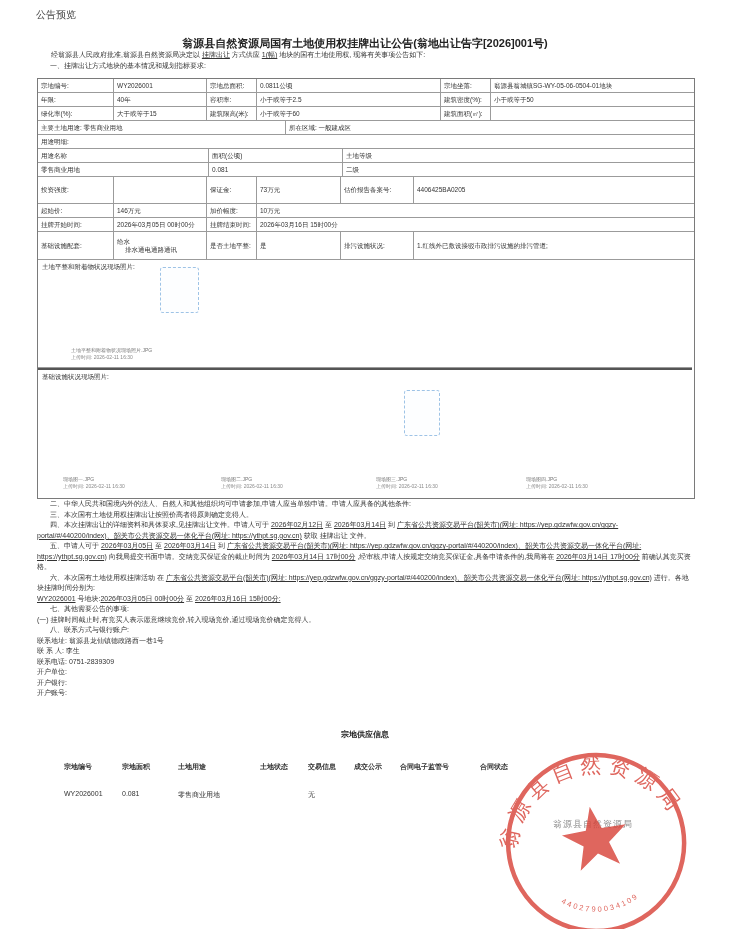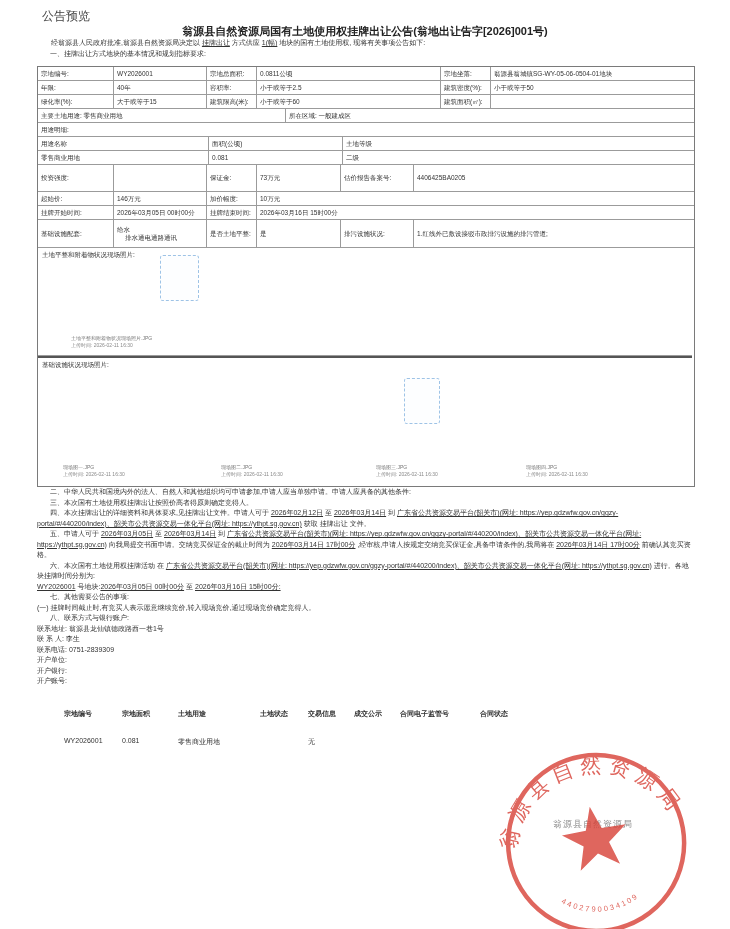--- a/index.html
+++ b/index.html
@@ -1,22 +1,22 @@
 <!DOCTYPE html>
 <html><head>
 <meta charset="utf-8">
 <style>
   html,body{margin:0;padding:0;}
   body{
     width:730px;height:929px;position:relative;background:#ffffff;
     font-family:"Liberation Sans","DejaVu Sans",sans-serif;color:#333;
     overflow:hidden;-webkit-font-smoothing:antialiased;
   }
-  .preview-label{position:absolute;left:42px;top:8px;font-size:12px;color:#444;}
-  .doc{padding:24px 37px 0 37px;}
+  .preview-label{position:absolute;left:36px;top:8px;font-size:10px;color:#444;}
+  .doc{padding:36px 37px 0 37px;}
   .doc-title{font-size:11px;font-weight:bold;text-align:center;color:#222;line-height:14px;margin:0;}
   .doc-no{font-size:7.5px;font-weight:bold;text-align:center;color:#222;margin:2px 0 0 0;}
   p.para{font-size:7px;line-height:10.5px;margin:0;color:#333;}
   .intro{margin-top:10px;text-indent:14px;}
   .sec-h{margin-top:7px;text-indent:13px;}
   u{text-decoration:underline;text-underline-offset:1px;}
   
   .ptable{margin-top:7px;width:656px;border:1px solid #7a7a7a;font-size:6.5px;background:#fff;}
   .t-row{display:flex;border-bottom:1px solid #9b9b9b;}
   .t-row:last-child{border-bottom:none;}
@@ -186,20 +186,21 @@
   <p class="para sec-h s7">七、其他需要公告的事项:</p>
   <p class="para s7-item">(一) 挂牌时间截止时,有竞买人表示愿意继续竞价,转入现场竞价,通过现场竞价确定竞得人。</p>
   <p class="para sec-h s8">八、联系方式与银行账户:</p>
   <p class="para s8-line">联系地址: 翁源县龙仙镇德政路西一巷1号</p>
   <p class="para s8-line">联 系 人: 李生</p>
   <p class="para s8-line">联系电话: 0751-2839309</p>
   <p class="para s8-line">开户单位:</p>
   <p class="para s8-line">开户银行:</p>
   <p class="para s8-line">开户账号:</p>
 
+  <div class="supply-h">宗地供应信息</div>
   <div class="supply-table">
     <div class="s-row s-head">
       <div class="s-c sc1">宗地编号</div>
       <div class="s-c sc2">宗地面积</div>
       <div class="s-c sc3">土地用途</div>
       <div class="s-c sc4">土地状态</div>
       <div class="s-c sc5">交易信息</div>
       <div class="s-c sc6">成交公示</div>
       <div class="s-c sc7">合同电子监管号</div>
       <div class="s-c sc8">合同状态</div>

